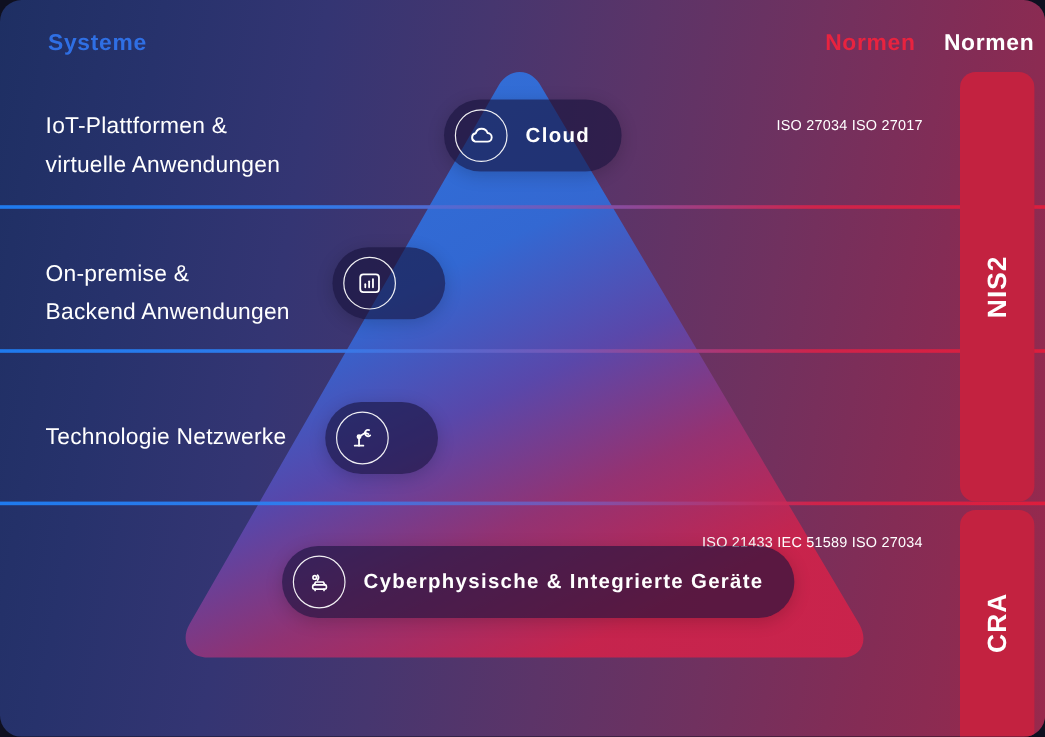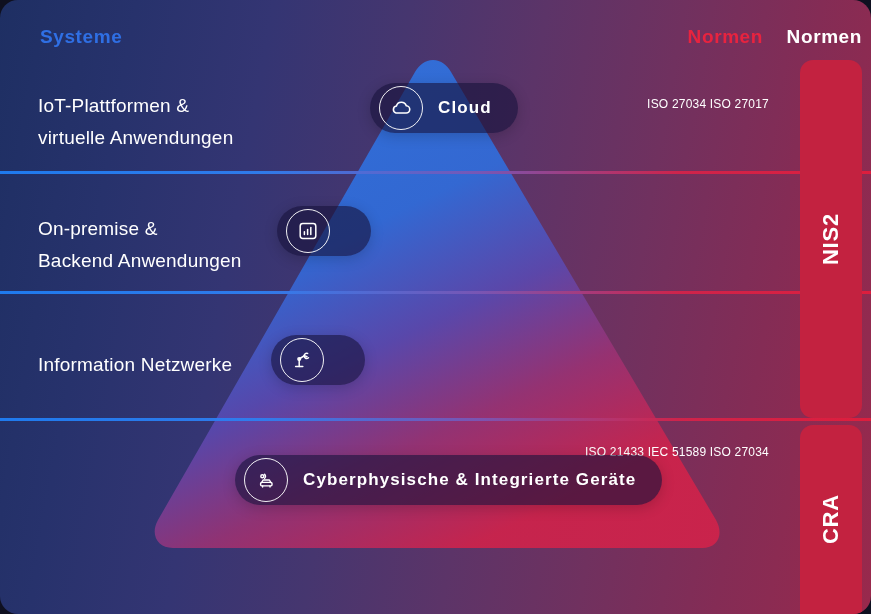--- a/index.html
+++ b/index.html
@@ -57,21 +57,21 @@
   .norms{
     position:absolute; right:102px;
     text-align:right; color:#ffffff;
     font-size:12px; line-height:31px; letter-spacing:.2px;
   }
 
   
   .pill{
     position:absolute;
     display:flex; align-items:center;
-    height:50px; border-radius:34px;
+    height:60px; border-radius:34px;
     padding:0 26px 0 9px;
     background:rgba(22,18,58,.62);
     box-shadow:0 3px 14px rgba(0,0,0,.18);
   }
   .pill .ic{
     width:42px;height:42px;border-radius:50%;
     border:1.6px solid rgba(255,255,255,.93);
     display:flex;align-items:center;justify-content:center;
     flex:0 0 auto; margin-right:15px;
   }
@@ -125,21 +125,21 @@
   <div class="hdr" id="hdr-gesetze">Normen</div>
 
   <div class="divider" style="top:171px"></div>
   <div class="divider" style="top:291px"></div>
   <div class="divider" style="top:418px"></div>
 
   <div class="rowlabel" style="top:90px">IoT-Plattformen &amp;
 virtuelle Anwendungen</div>
   <div class="rowlabel" style="top:213px">On-premise &amp;
 Backend Anwendungen</div>
-  <div class="rowlabel" style="top:349px">Information Netzwerke</div>
+  <div class="rowlabel" style="top:349px">Technologie Netzwerke</div>
 
   <div class="norms" style="top:89px">ISO 27034
 ISO 27017</div>
   <div class="norms" style="top:437px">ISO 21433
 IEC 51589
 ISO 27034</div>
 
   <div class="pill" style="left:370px;top:83px">
     <span class="ic">
       <svg width="24" height="24" viewBox="0 0 24 24" fill="none" stroke="#ffffff" stroke-width="1.6" stroke-linecap="round" stroke-linejoin="round">

